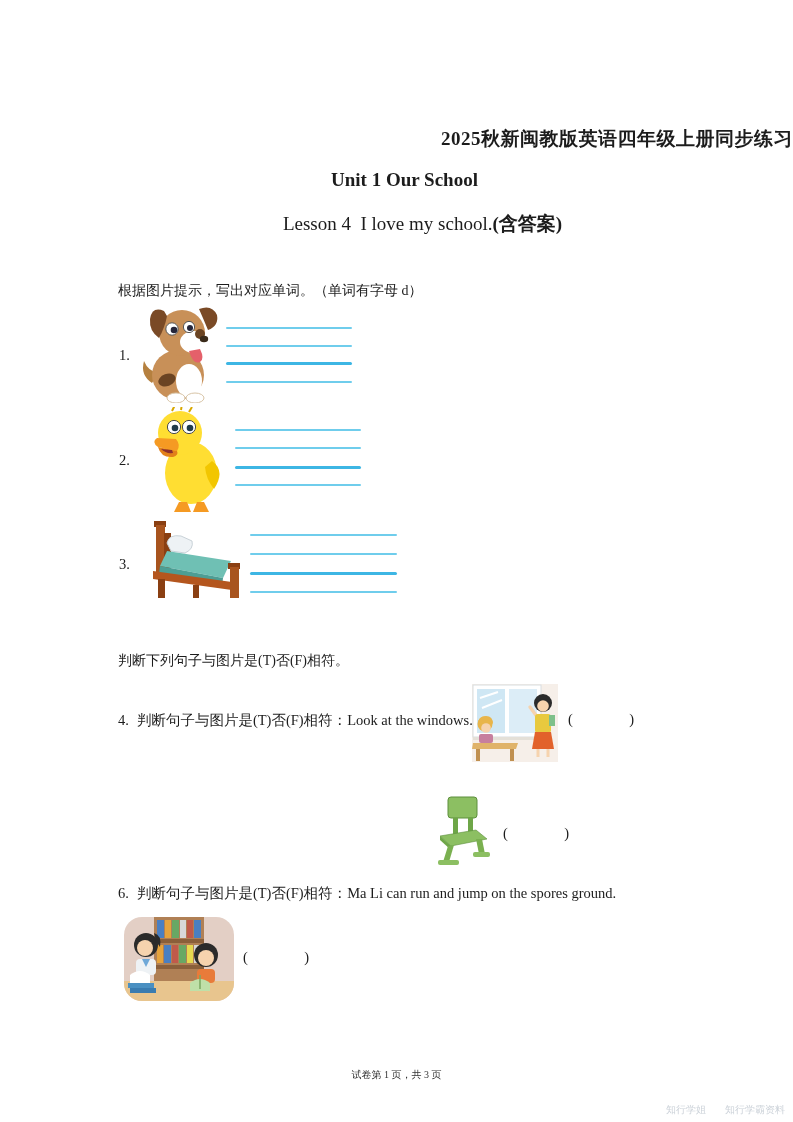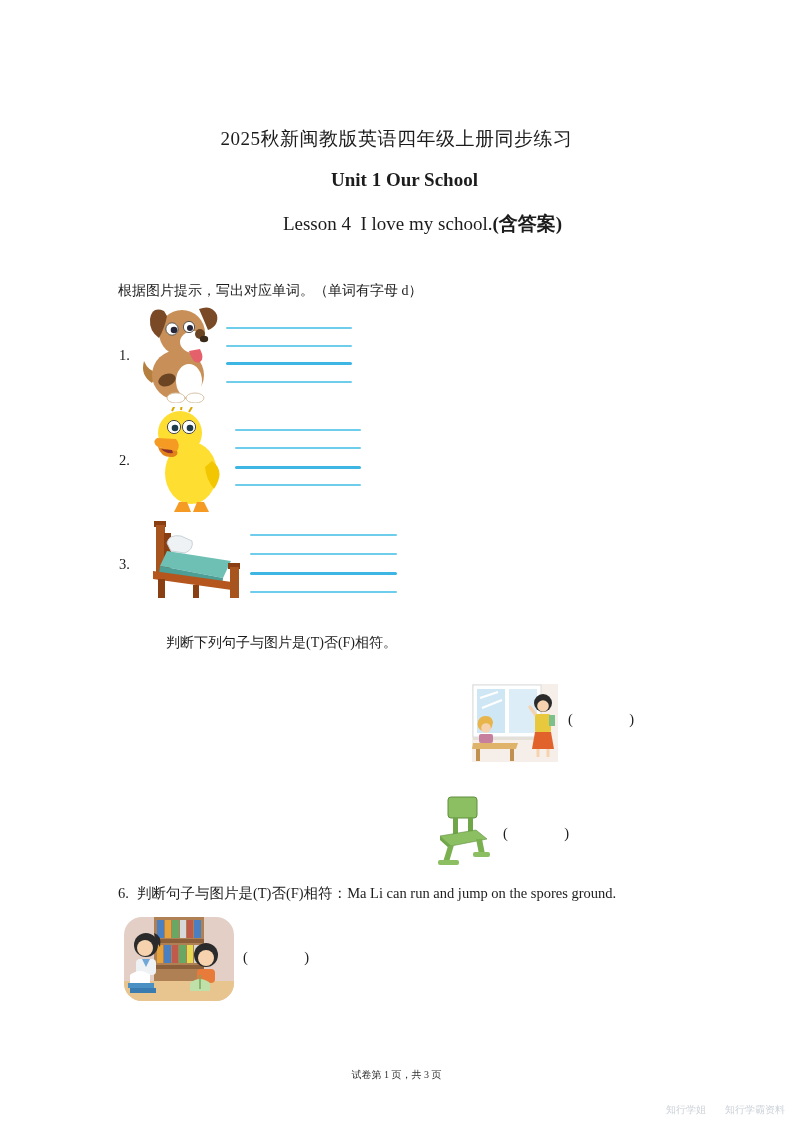--- a/index.html
+++ b/index.html
@@ -7,21 +7,21 @@
   .page {
     position:relative;
     width:793px; height:1122px;
     margin:0 auto;
     background:#ffffff;
     font-family:"Liberation Serif","DejaVu Serif",serif;
     color:#1c1c1c;
     overflow:hidden;
   }
   .abs { position:absolute; }
-  .title1 { top:126px; left:0; width:100%; text-align:center; font-size:19px; font-weight:normal; letter-spacing:0.5px; }
+  .title1 { top:126px; left:0; width:100%; text-align:right; font-size:19px; font-weight:bold; letter-spacing:0.5px; }
   .title2 { top:169px; left:0; width:100%; text-align:center; font-size:19px; font-weight:bold;padding-left:16px; }
   .title3 { top:211px; left:0; width:100%; text-align:center; font-size:19px; white-space:pre;margin-left:26px; }
   .title3 .bold { font-weight:bold; }
   .instr { font-size:14px; }
   .qnum { font-size:14.5px; }
   .qtext { font-size:14.5px; white-space:nowrap; }
   .qtext .num { margin-right:8px; }
   .qtext .en { }
   .blank { font-size:14.5px; white-space:pre; letter-spacing:1px; }
   .writing-lines { position:absolute; }
@@ -115,22 +115,23 @@
       <rect x="52" y="64" width="6" height="13" fill="#8a3f12"></rect>
     </svg>
   </div>
   <div class="writing-lines" style="left:250px; top:534px; width:147px; height:60px;">
     <div class="wl thin" style="top:0;"></div>
     <div class="wl thin" style="top:19px;"></div>
     <div class="wl thick" style="top:38px;"></div>
     <div class="wl thin" style="top:57px;"></div>
   </div>
 
-  <div class="abs instr" style="left:118px; top:634px;margin-left:48px;">判断下列句子与图片是(T)否(F)相符。</div>
-
+  <div class="abs instr" style="left:118px; top:652px;">判断下列句子与图片是(T)否(F)相符。</div>
+
+  <div class="abs qtext" style="left:118px; top:711px;"><span class="num">4.</span><span>判断句子与图片是(T)否(F)相符：</span><span class="en">Look at the windows.</span></div>
   <div class="abs" style="left:472px; top:684px;">
     <svg width="86" height="78" viewBox="0 0 86 78">
       <rect width="86" height="78" fill="#f6efe9"></rect>
       <rect x="1" y="1" width="68" height="52" fill="#ffffff" stroke="#d8dde0"></rect>
       <rect x="5" y="5" width="28" height="44" fill="#cfe7f4"></rect>
       <rect x="37" y="5" width="28" height="44" fill="#dcedf7"></rect>
       <path d="M8 14 L26 8 M10 24 L30 16" stroke="#ffffff" stroke-width="2"></path>
       <rect x="1" y="53" width="68" height="3" fill="#e4e0d8"></rect>
       <circle cx="71" cy="19" r="9" fill="#2b2b2b"></circle>
       <circle cx="71" cy="22" r="5.8" fill="#f6d3ae"></circle>

